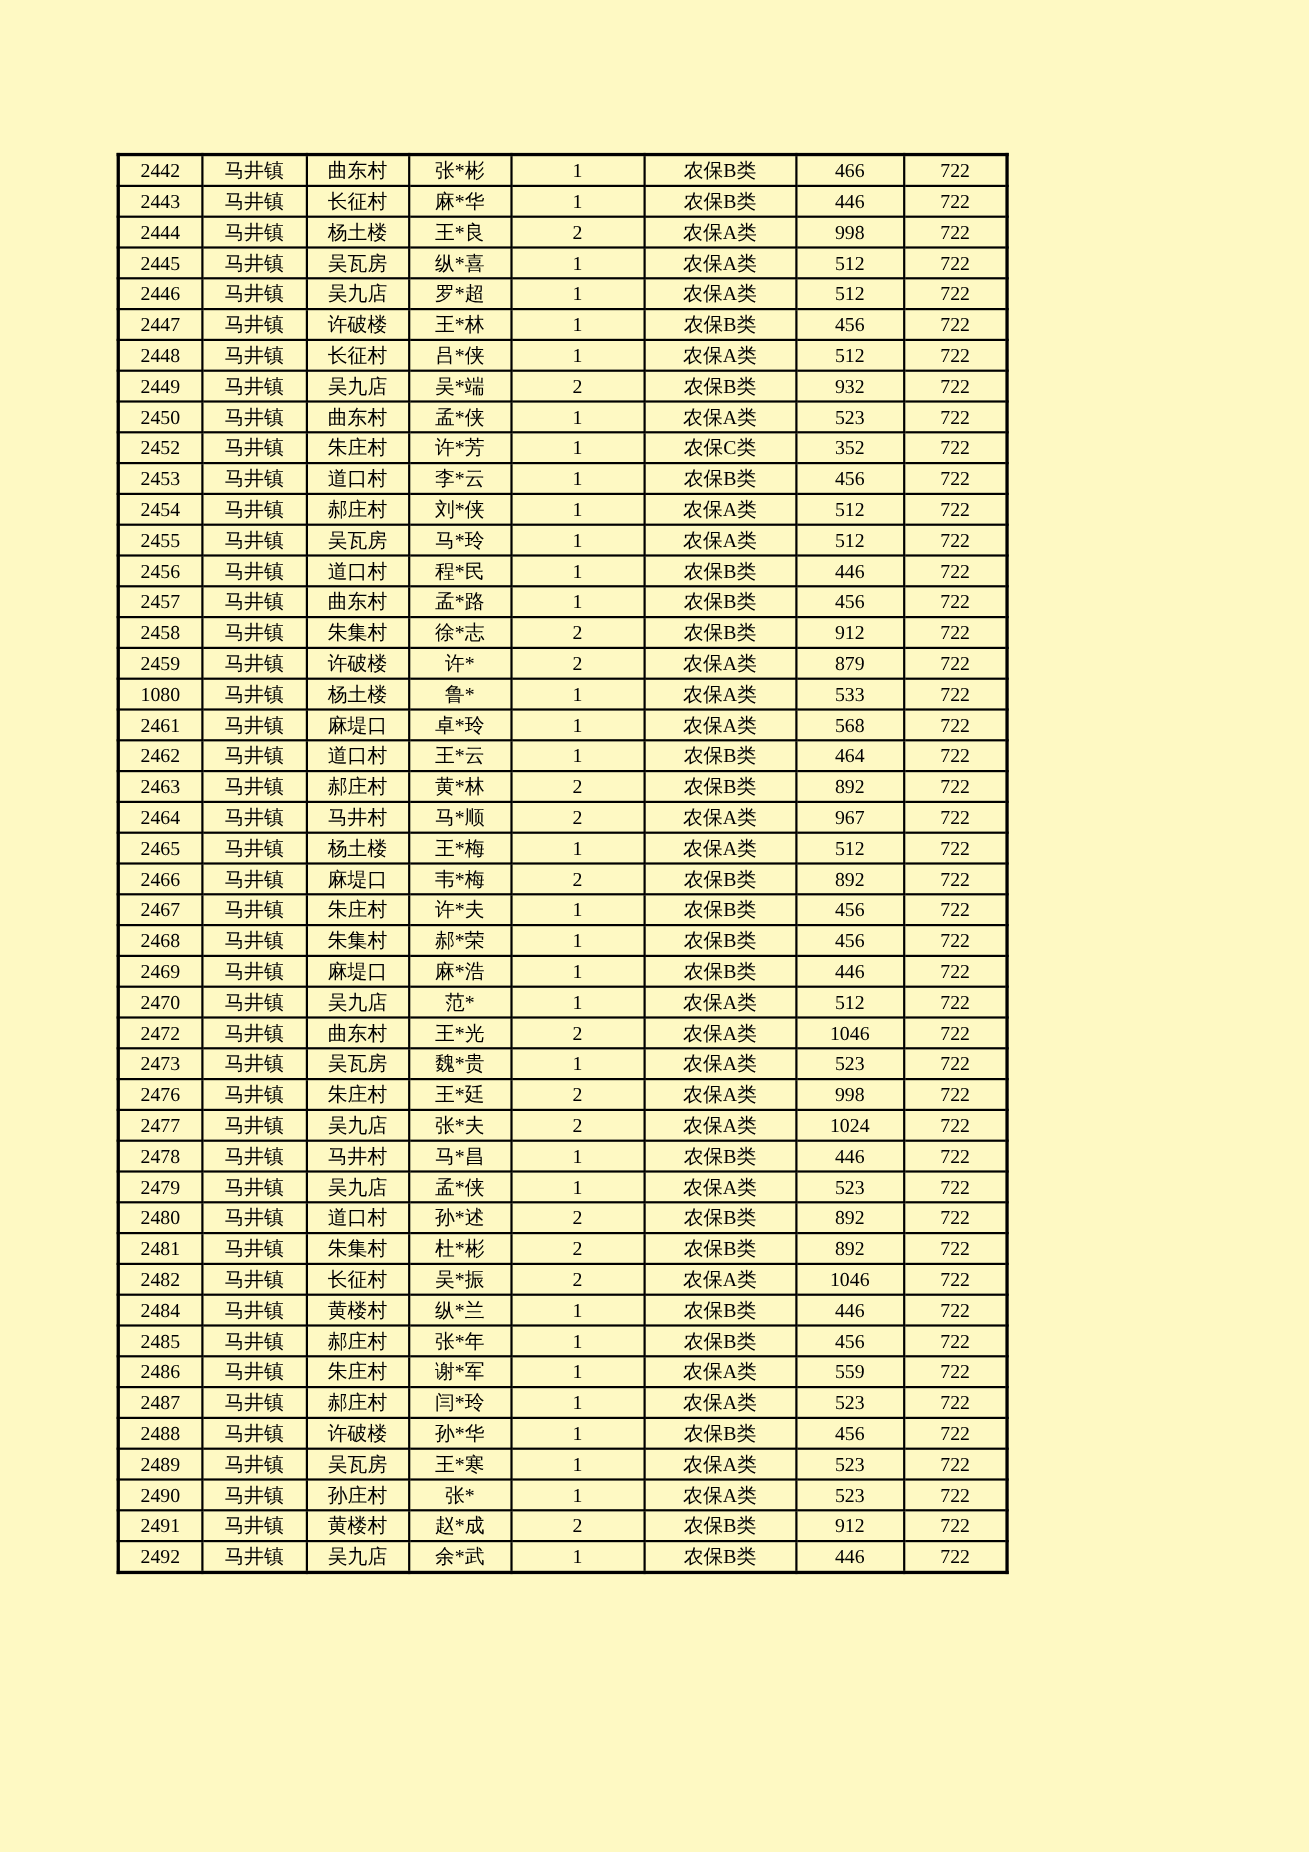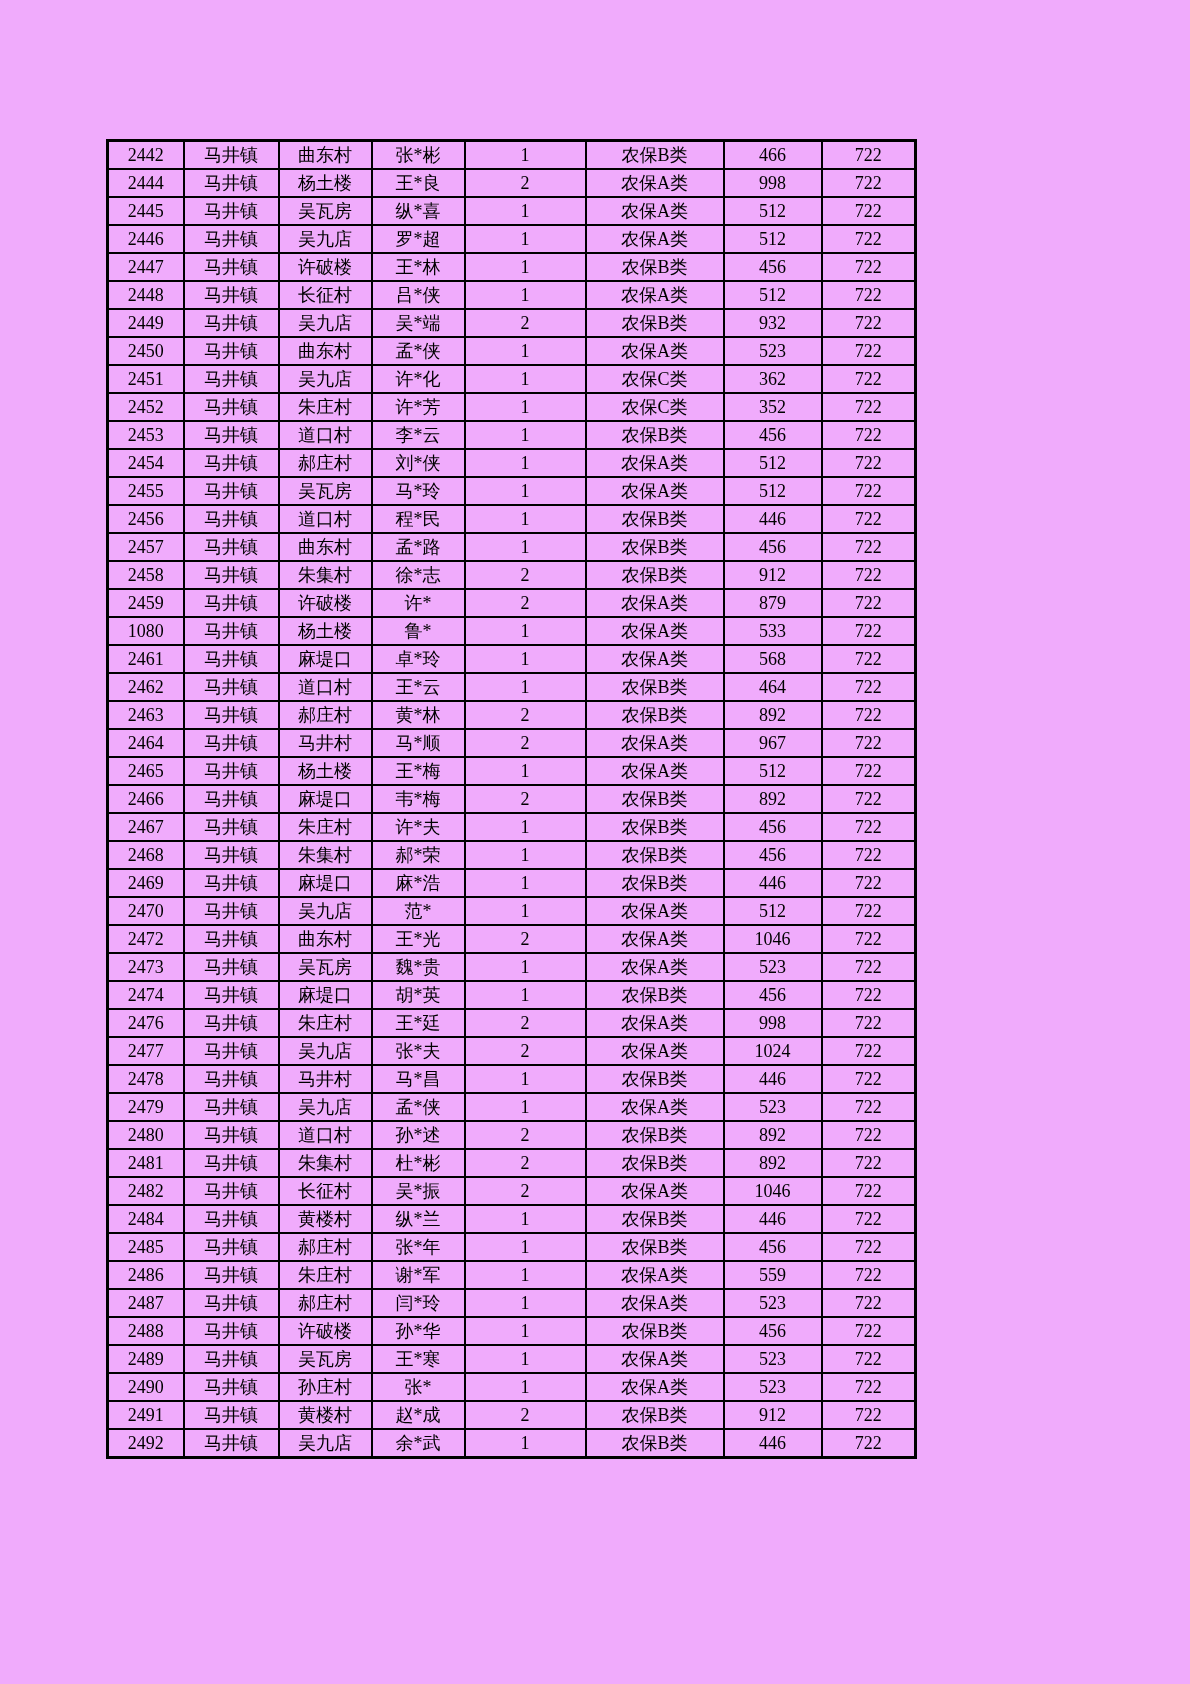--- a/index.html
+++ b/index.html
@@ -10,21 +10,21 @@
   body {
     width: 1190px;
     height: 1684px;
     font-family: "Liberation Serif", "DejaVu Serif", serif;
     color: #000000;
   }
   .page {
     position: relative;
     width: 1190px;
     height: 1684px;
-    background: #f0abfc;
+    background: #fef9c3;
     overflow: hidden;
   }
   table.records {
     position: absolute;
     left: 106px;
     top: 139px;
     width: 808px;
     border-collapse: collapse;
     table-layout: fixed;
     border: 3px solid #000000;
@@ -64,20 +64,30 @@
           <td>2442</td>
           <td>马井镇</td>
           <td>曲东村</td>
           <td>张*彬</td>
           <td>1</td>
           <td>农保B类</td>
           <td>466</td>
           <td>722</td>
         </tr>
         <tr>
+          <td>2443</td>
+          <td>马井镇</td>
+          <td>长征村</td>
+          <td>麻*华</td>
+          <td>1</td>
+          <td>农保B类</td>
+          <td>446</td>
+          <td>722</td>
+        </tr>
+        <tr>
           <td>2444</td>
           <td>马井镇</td>
           <td>杨土楼</td>
           <td>王*良</td>
           <td>2</td>
           <td>农保A类</td>
           <td>998</td>
           <td>722</td>
         </tr>
         <tr>
@@ -134,30 +144,20 @@
           <td>2450</td>
           <td>马井镇</td>
           <td>曲东村</td>
           <td>孟*侠</td>
           <td>1</td>
           <td>农保A类</td>
           <td>523</td>
           <td>722</td>
         </tr>
         <tr>
-          <td>2451</td>
-          <td>马井镇</td>
-          <td>吴九店</td>
-          <td>许*化</td>
-          <td>1</td>
-          <td>农保C类</td>
-          <td>362</td>
-          <td>722</td>
-        </tr>
-        <tr>
           <td>2452</td>
           <td>马井镇</td>
           <td>朱庄村</td>
           <td>许*芳</td>
           <td>1</td>
           <td>农保C类</td>
           <td>352</td>
           <td>722</td>
         </tr>
         <tr>
@@ -351,30 +351,20 @@
           <td>722</td>
         </tr>
         <tr>
           <td>2473</td>
           <td>马井镇</td>
           <td>吴瓦房</td>
           <td>魏*贵</td>
           <td>1</td>
           <td>农保A类</td>
           <td>523</td>
-          <td>722</td>
-        </tr>
-        <tr>
-          <td>2474</td>
-          <td>马井镇</td>
-          <td>麻堤口</td>
-          <td>胡*英</td>
-          <td>1</td>
-          <td>农保B类</td>
-          <td>456</td>
           <td>722</td>
         </tr>
         <tr>
           <td>2476</td>
           <td>马井镇</td>
           <td>朱庄村</td>
           <td>王*廷</td>
           <td>2</td>
           <td>农保A类</td>
           <td>998</td>

